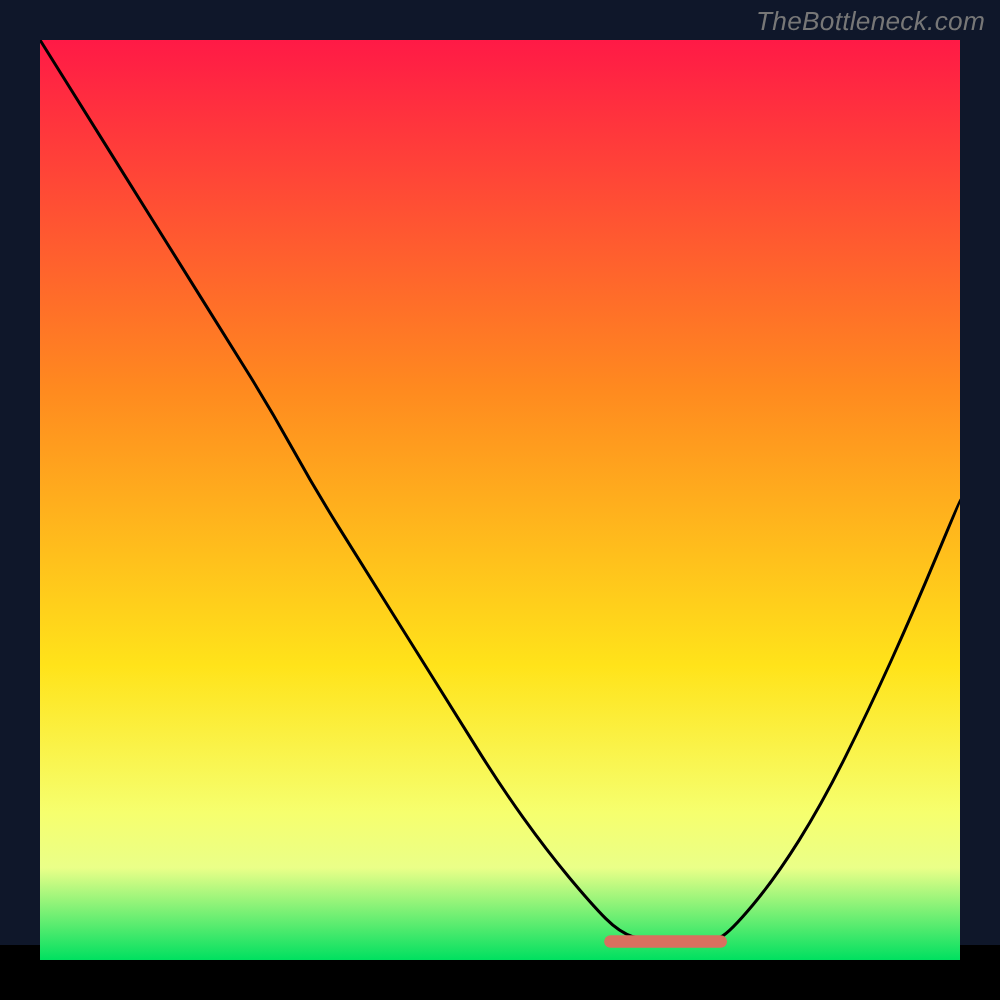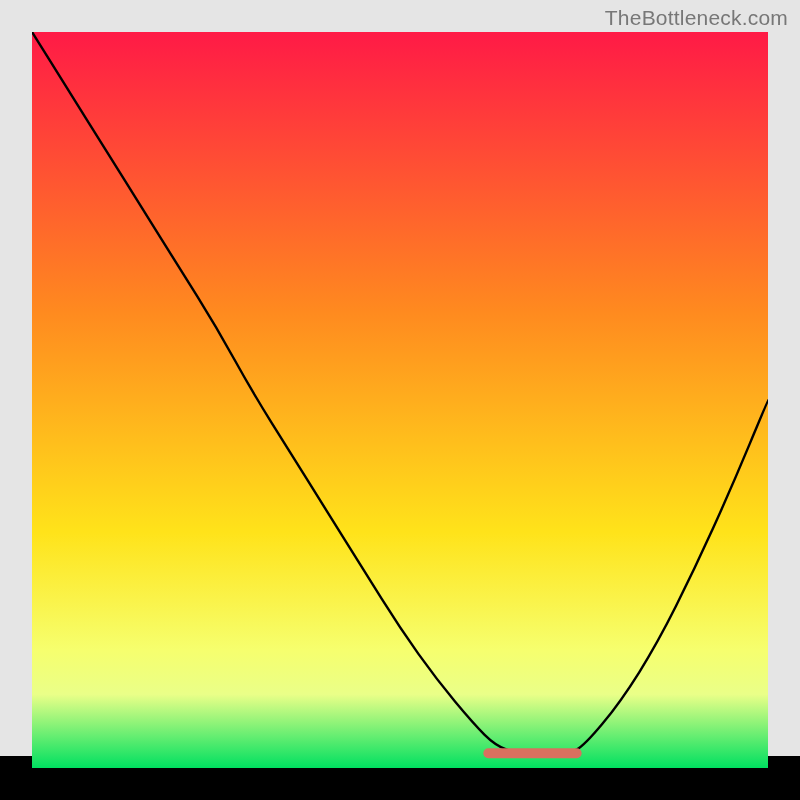--- a/index.html
+++ b/index.html
@@ -8,21 +8,22 @@
     width: 800px;
     height: 800px;
     background: #000;
     overflow: hidden;
     font-family: Arial, Helvetica, sans-serif;
   }
   #frame {
     position: relative;
     width: 800px;
     height: 756px;
-    background: #e5e5e5;
+    background: #0f172a;
+    font-style: italic;
   }
   #plot {
     position: absolute;
     left: 32px;
     top: 32px;
     width: 736px;
     height: 736px;
   }
   #watermark {
     position: absolute;

